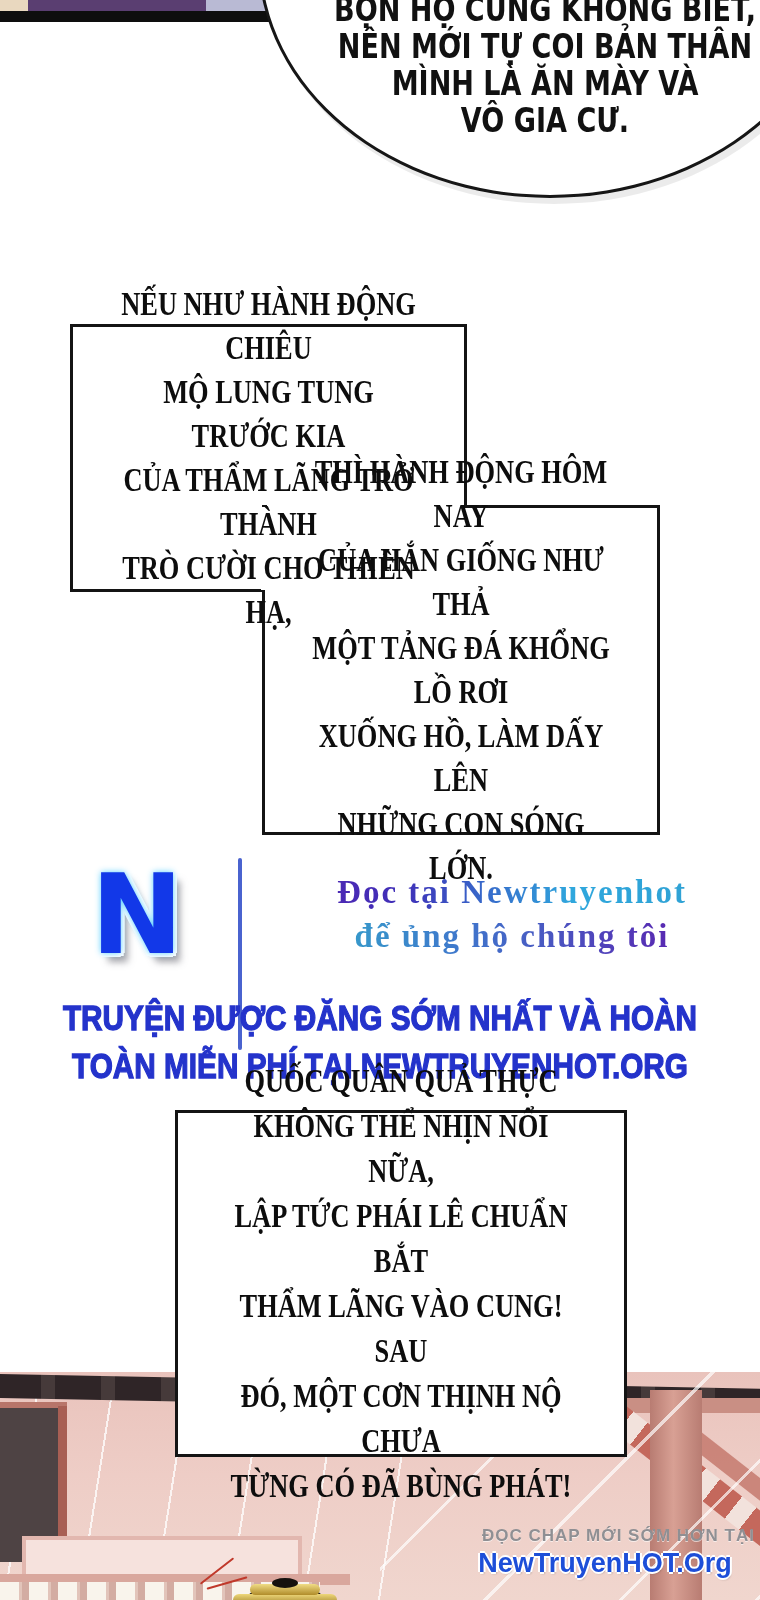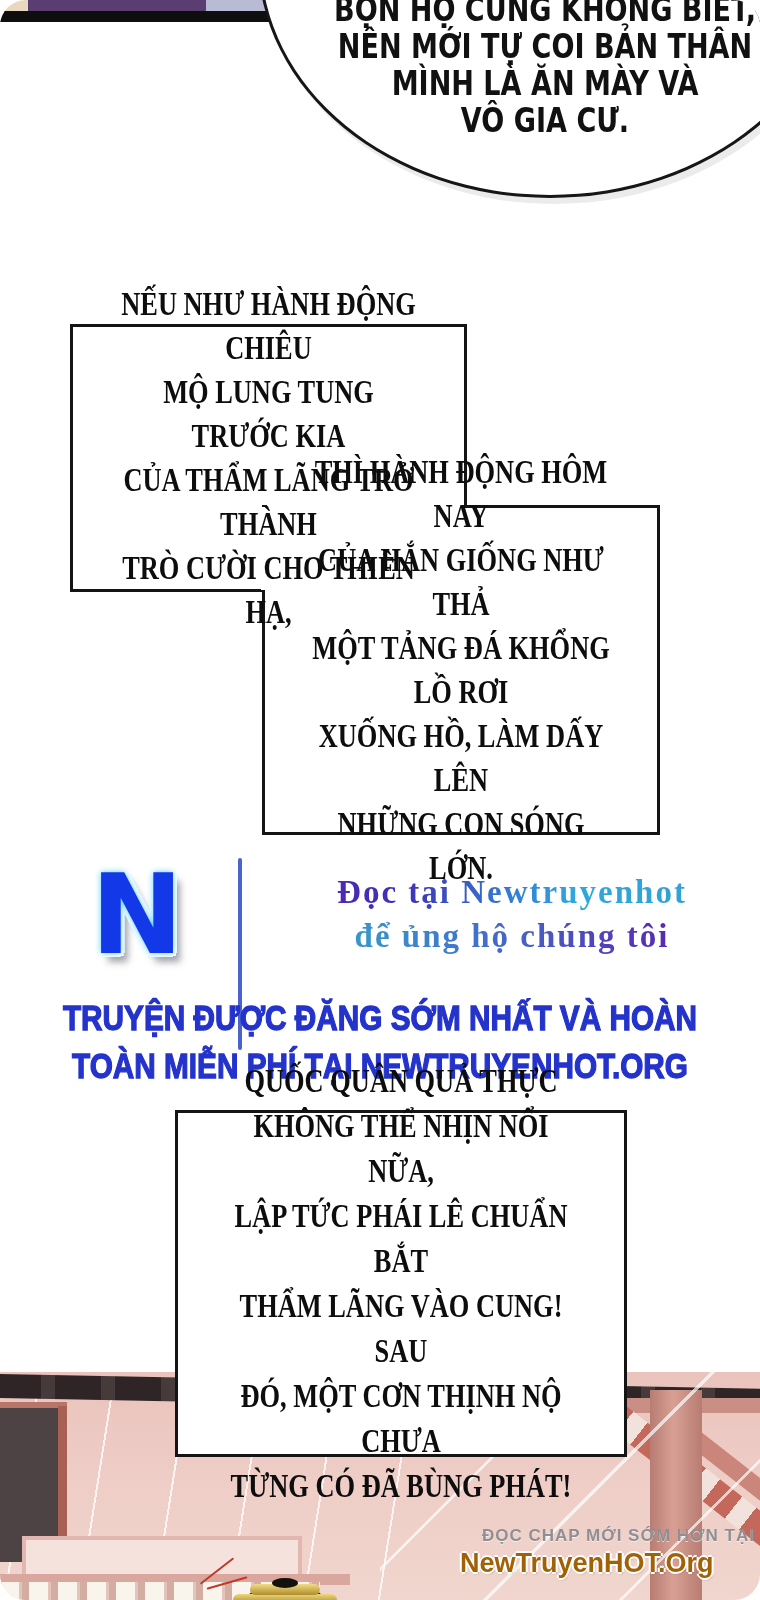--- a/index.html
+++ b/index.html
@@ -1,17 +1,17 @@
 <!DOCTYPE html>
 <html><head>
 <meta charset="utf-8">
 <style>
   html,body{margin:0;padding:0;background:#ffffff;}
   .page{position:relative;width:760px;height:1600px;background:#ffffff;overflow:hidden;
-        font-family:"Liberation Sans",sans-serif;border-radius:26px;}
+        font-family:"Liberation Sans",sans-serif;}
 
   
   .strip{position:absolute;top:0;height:12px;z-index:1;}
   .strip.s1{left:0;width:28px;background:#e9d8bf;}
   .strip.s2{left:28px;width:178px;background:#5a3e71;}
   .strip.s3{left:206px;width:82px;background:#b9bad4;}
   .topbar{position:absolute;left:0;top:11px;width:760px;height:11px;background:#0e0e0e;z-index:1;}
 
   
   .bubble-ellipse{position:absolute;left:258px;top:-282px;width:578px;height:474px;
@@ -93,22 +93,22 @@
   .head .band2{position:absolute;left:13px;top:0;width:70px;height:11px;border-radius:7px;
     background:linear-gradient(180deg,#f0dc85,#b08c2a);}
   .head .knot{position:absolute;left:35px;top:-6px;width:26px;height:10px;background:#15120e;border-radius:50%;}
   .antenna{position:absolute;width:42px;height:2px;background:#c0392b;border-radius:2px;}
   .ant1{left:196px;top:198px;transform:rotate(-38deg);}
   .ant2{left:206px;top:210px;transform:rotate(-16deg);}
 
   .wm1{position:absolute;left:455px;top:1526px;width:300px;z-index:5;text-align:right;
     font-weight:700;font-size:17px;letter-spacing:1px;color:#8f8f93;
     text-shadow:0 1px 0 rgba(255,255,255,.6);}
-  .wm2{position:absolute;left:460px;top:1548px;width:290px;z-index:5;
-    font-weight:700;font-size:27px;color:#a16207;
+  .wm2{position:absolute;left:460px;top:1548px;width:290px;z-index:5;text-align:center;
+    font-weight:700;font-size:27px;color:#1d4ed8;
     text-shadow:-2px 0 0 #fff,2px 0 0 #fff,0 -2px 0 #fff,0 2px 0 #fff,1px 2px 2px rgba(0,0,0,.2);}
 </style>
 </head>
 <body>
 
 <div class="page">
 
   <div class="strip s1"></div>
   <div class="strip s2"></div>
   <div class="strip s3"></div>

